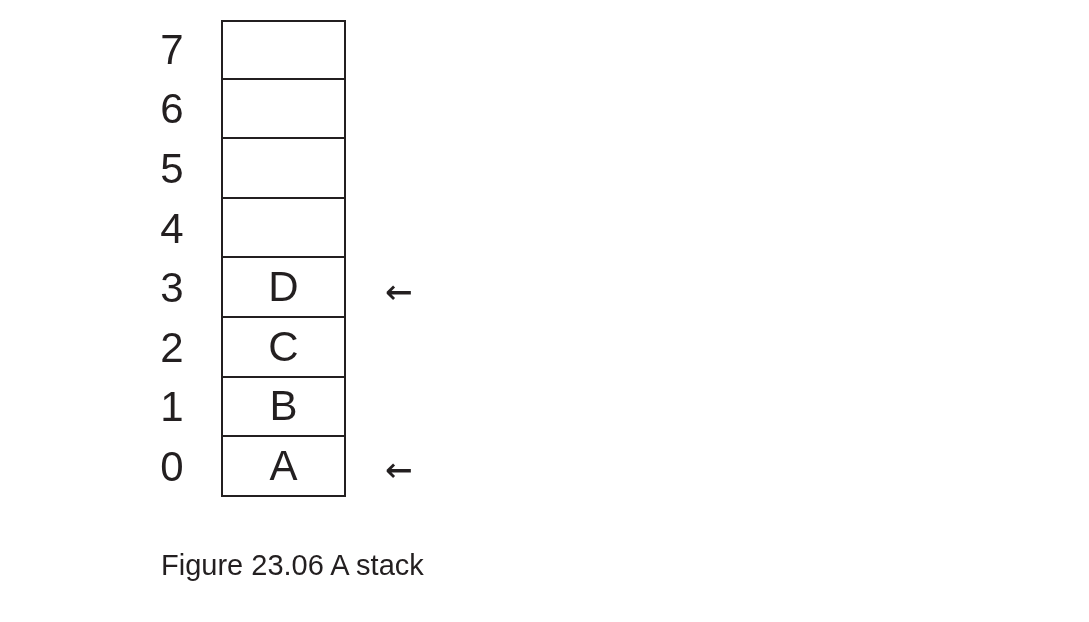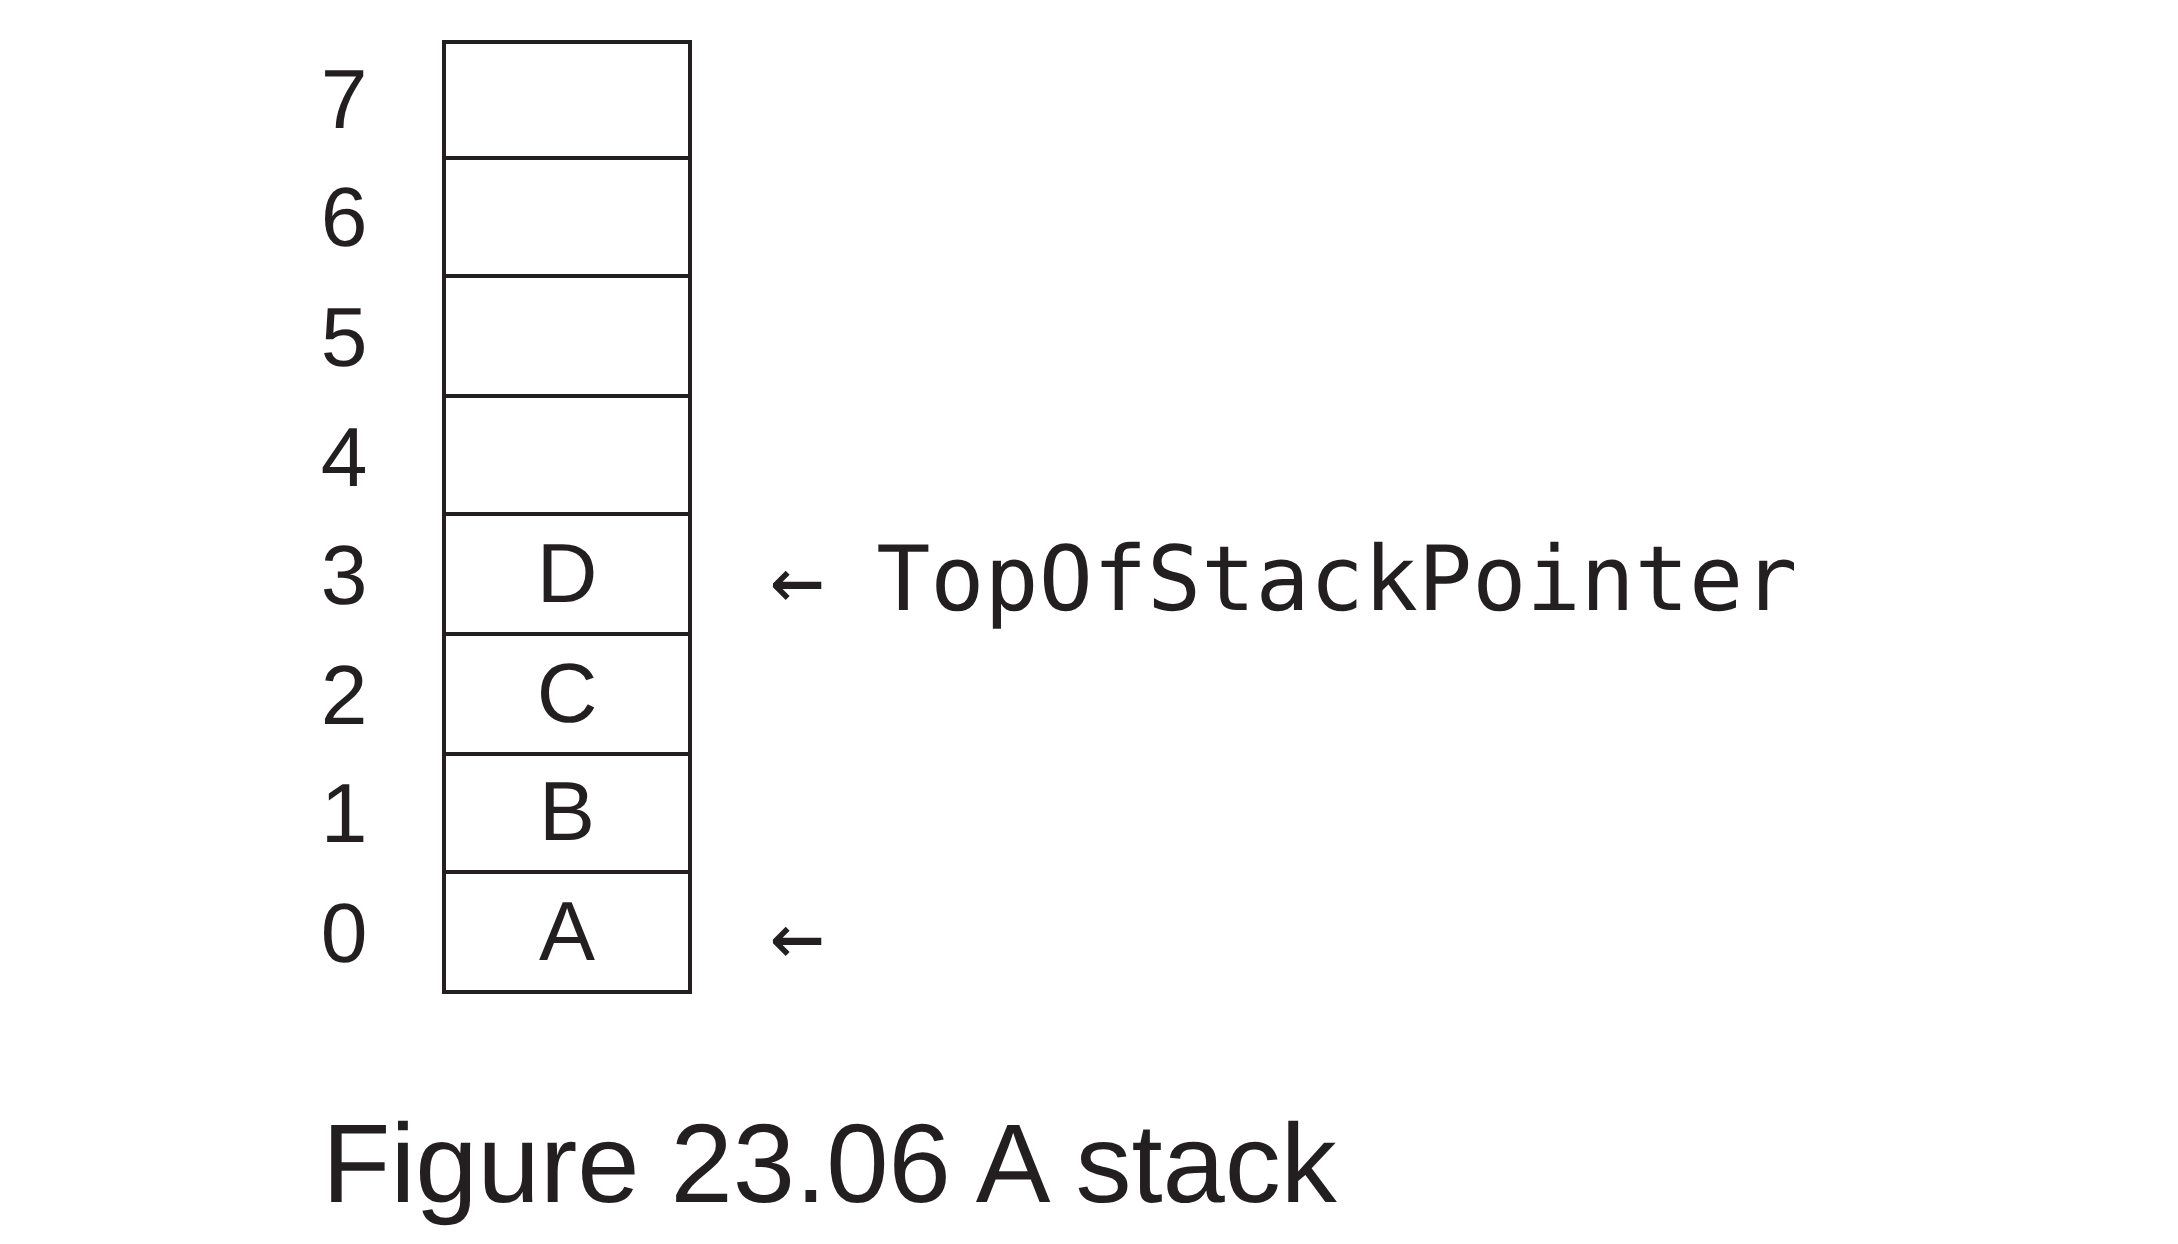--- a/index.html
+++ b/index.html
@@ -60,21 +60,21 @@
   }
   .pointer .arrow { margin-right: 26px; }
   #top-pointer  { top: 259px; }
   #base-pointer { top: 437px; }
 
   
   .caption {
     position: absolute;
     left: 161px;
     top: 548px;
-    font-size: 56px;
+    font-size: 29px;
     line-height: 1.2;
     white-space: nowrap;
   }
 </style>
 </head>
 <body>
 
 <div class="stack-grid">
   <div class="idx">7</div>
   <div class="cell"></div>
@@ -96,20 +96,19 @@
 
   <div class="idx">1</div>
   <div class="cell collapsed">B</div>
 
   <div class="idx">0</div>
   <div class="cell collapsed">A</div>
 </div>
 
 <div class="pointer" id="top-pointer">
   <span class="arrow">←</span>
-  <span class="label">TopOfStackPointer</span>
 </div>
 
 <div class="pointer" id="base-pointer">
   <span class="arrow">←</span>
 </div>
 
 <div class="caption">Figure 23.06 A stack</div>
 
 </body></html>

